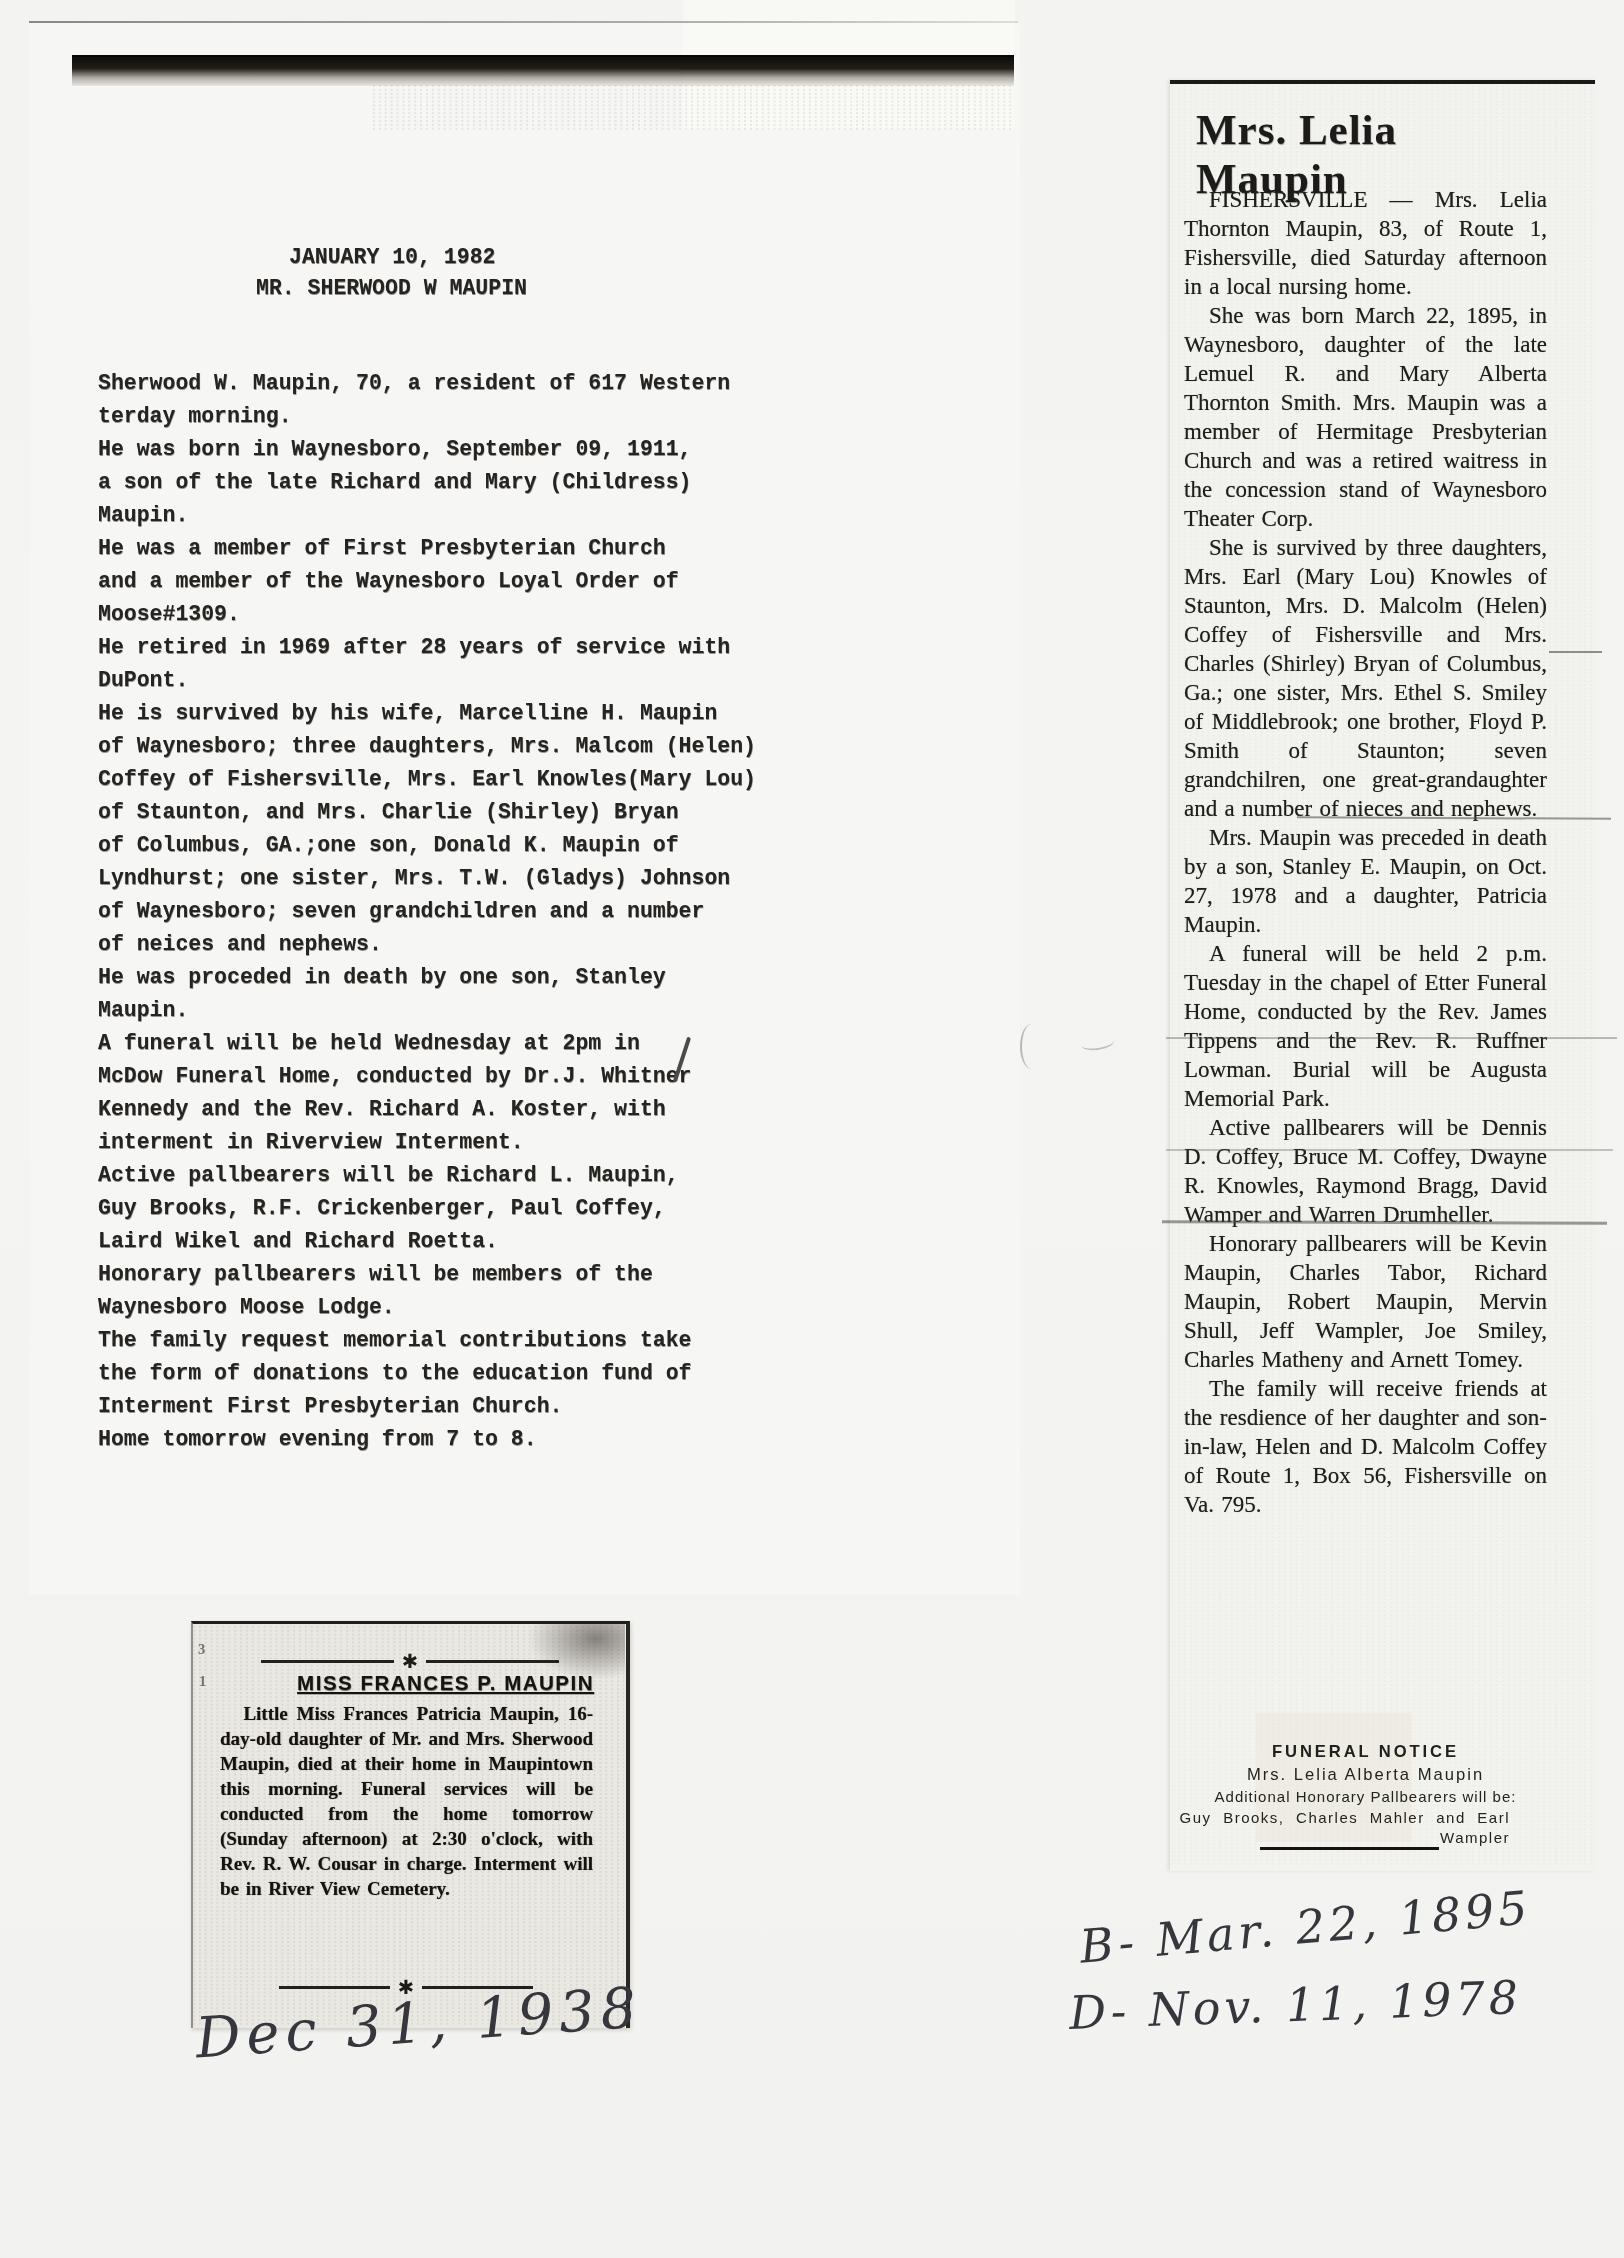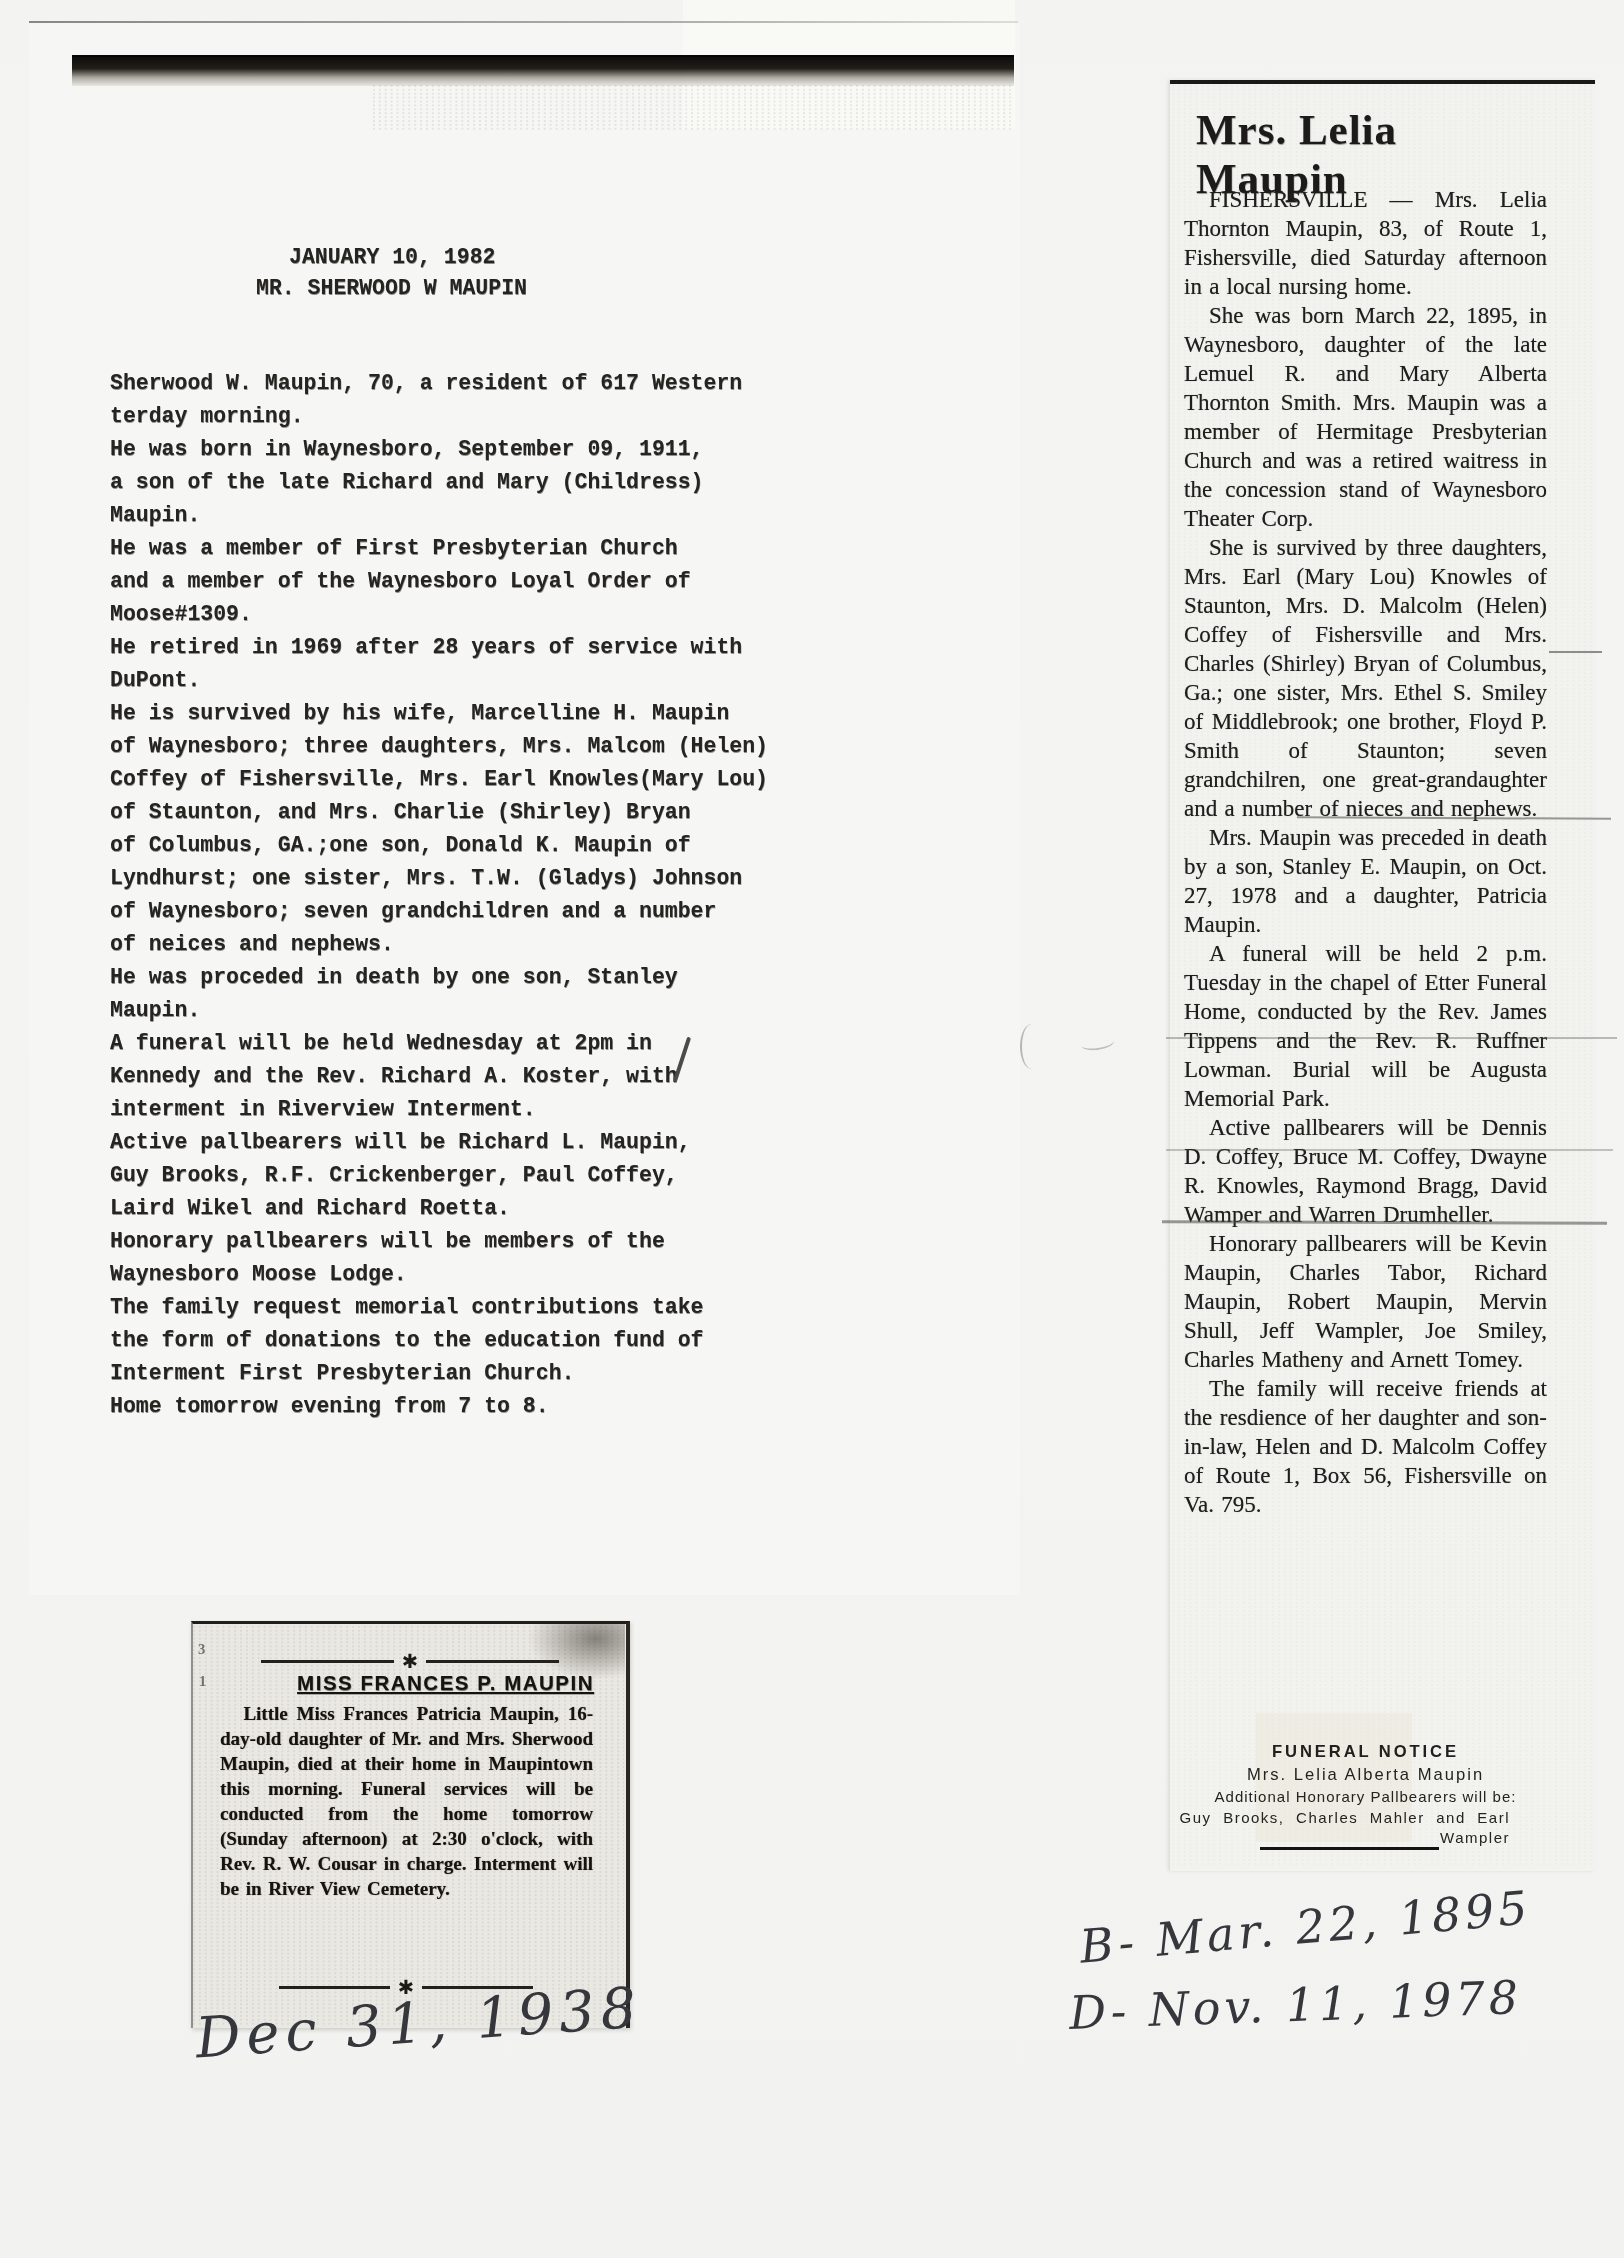--- a/index.html
+++ b/index.html
@@ -28,21 +28,21 @@
   .streak-noise{left:371px;top:84px;width:644px;height:47px;opacity:.16;}
 
   
   .typed-title{font:700 21.5px/27px "Liberation Mono", monospace;color:#262421;
     white-space:pre;text-shadow:0.4px 0.5px 0.6px rgba(50,46,40,.55);}
   .typed-date{left:289px;top:244px;}
   .typed-name{left:256px;top:275px;}
   .typed-body{left:98px;top:367px;width:673px;
     font:700 21.5px/33px "Liberation Mono", monospace;color:#262421;
     text-shadow:0.4px 0.5px 0.6px rgba(50,46,40,.5);}
-  .typed-body > div{white-space:pre;margin-left:12px;}
+  .typed-body > div{white-space:pre;}
 
   
   .pen-slash{left:680px;top:1036px;width:3.9px;height:47px;background:#4c4b49;
     border-radius:2.9px;transform:rotate(18deg);}
   .pen-paren{left:1020px;top:1024px;width:21.5px;height:45px;
     border-left:2.9px solid rgba(110,108,104,.45);border-radius:50% 0 0 50% / 50% 0 0 50%;}
   .pen-squiggle{left:1081px;top:1036px;width:33px;height:11.7px;
     border-bottom:2.9px solid rgba(110,108,104,.4);border-radius:0 0 60% 60%;transform:rotate(-8deg);}
 
   
@@ -133,20 +133,21 @@
       <div>of Waynesboro; three daughters, Mrs. Malcom (Helen)</div>
       <div>Coffey of Fishersville, Mrs. Earl Knowles(Mary Lou)</div>
       <div>of Staunton, and Mrs. Charlie (Shirley) Bryan</div>
       <div>of Columbus, GA.;one son, Donald K. Maupin of</div>
       <div>Lyndhurst; one sister, Mrs. T.W. (Gladys) Johnson</div>
       <div>of Waynesboro; seven grandchildren and a number</div>
       <div>of neices and nephews.</div>
       <div>He was proceded in death by one son, Stanley</div>
       <div>Maupin.</div>
       <div>A funeral will be held Wednesday at 2pm in</div>
+      <div>McDow Funeral Home, conducted by Dr.J. Whitner</div>
       <div>Kennedy and the Rev. Richard A. Koster, with</div>
       <div>interment in Riverview Interment.</div>
       <div>Active pallbearers will be Richard L. Maupin,</div>
       <div>Guy Brooks, R.F. Crickenberger, Paul Coffey,</div>
       <div>Laird Wikel and Richard Roetta.</div>
       <div>Honorary pallbearers will be members of the</div>
       <div>Waynesboro Moose Lodge.</div>
       <div>The family request memorial contributions take</div>
       <div>the form of donations to the education fund of</div>
       <div>Interment First Presbyterian Church.</div>

